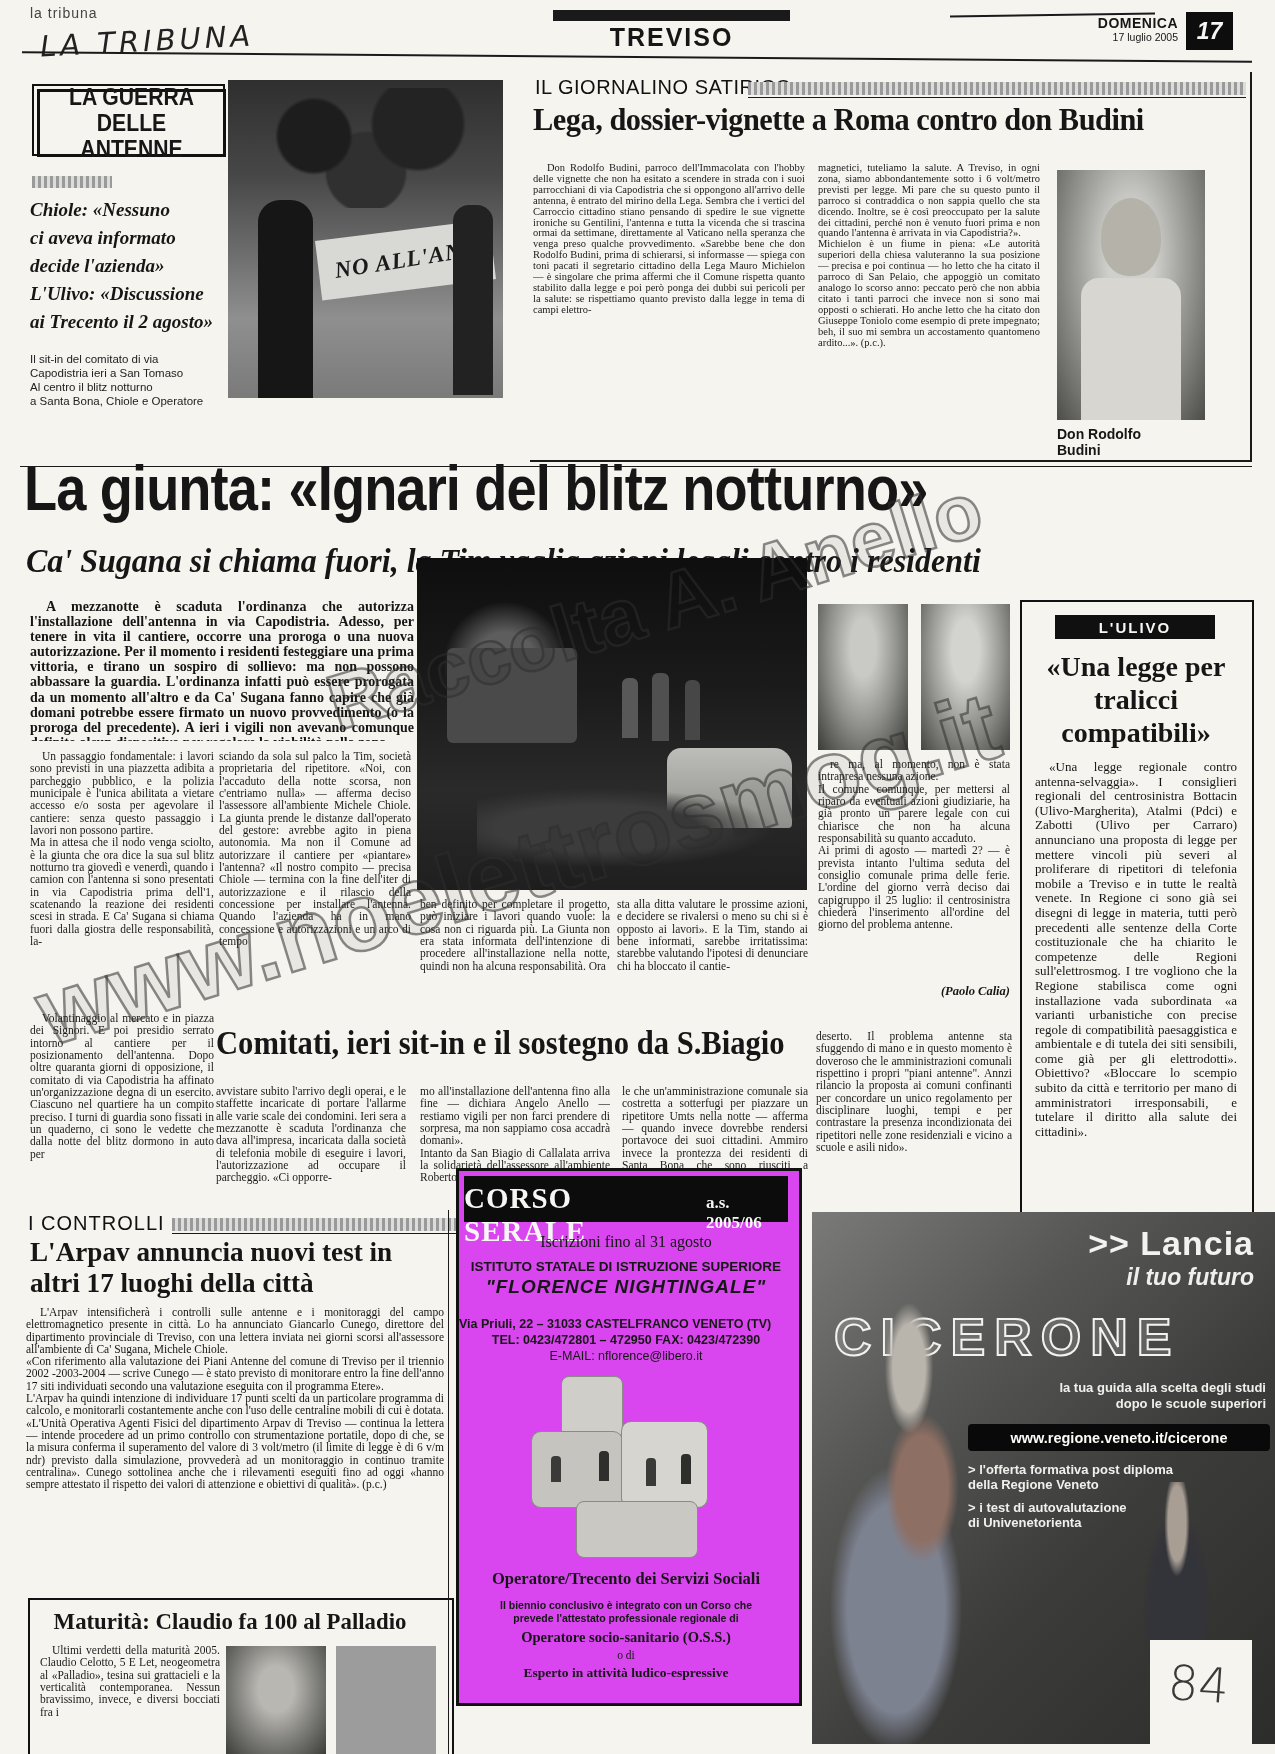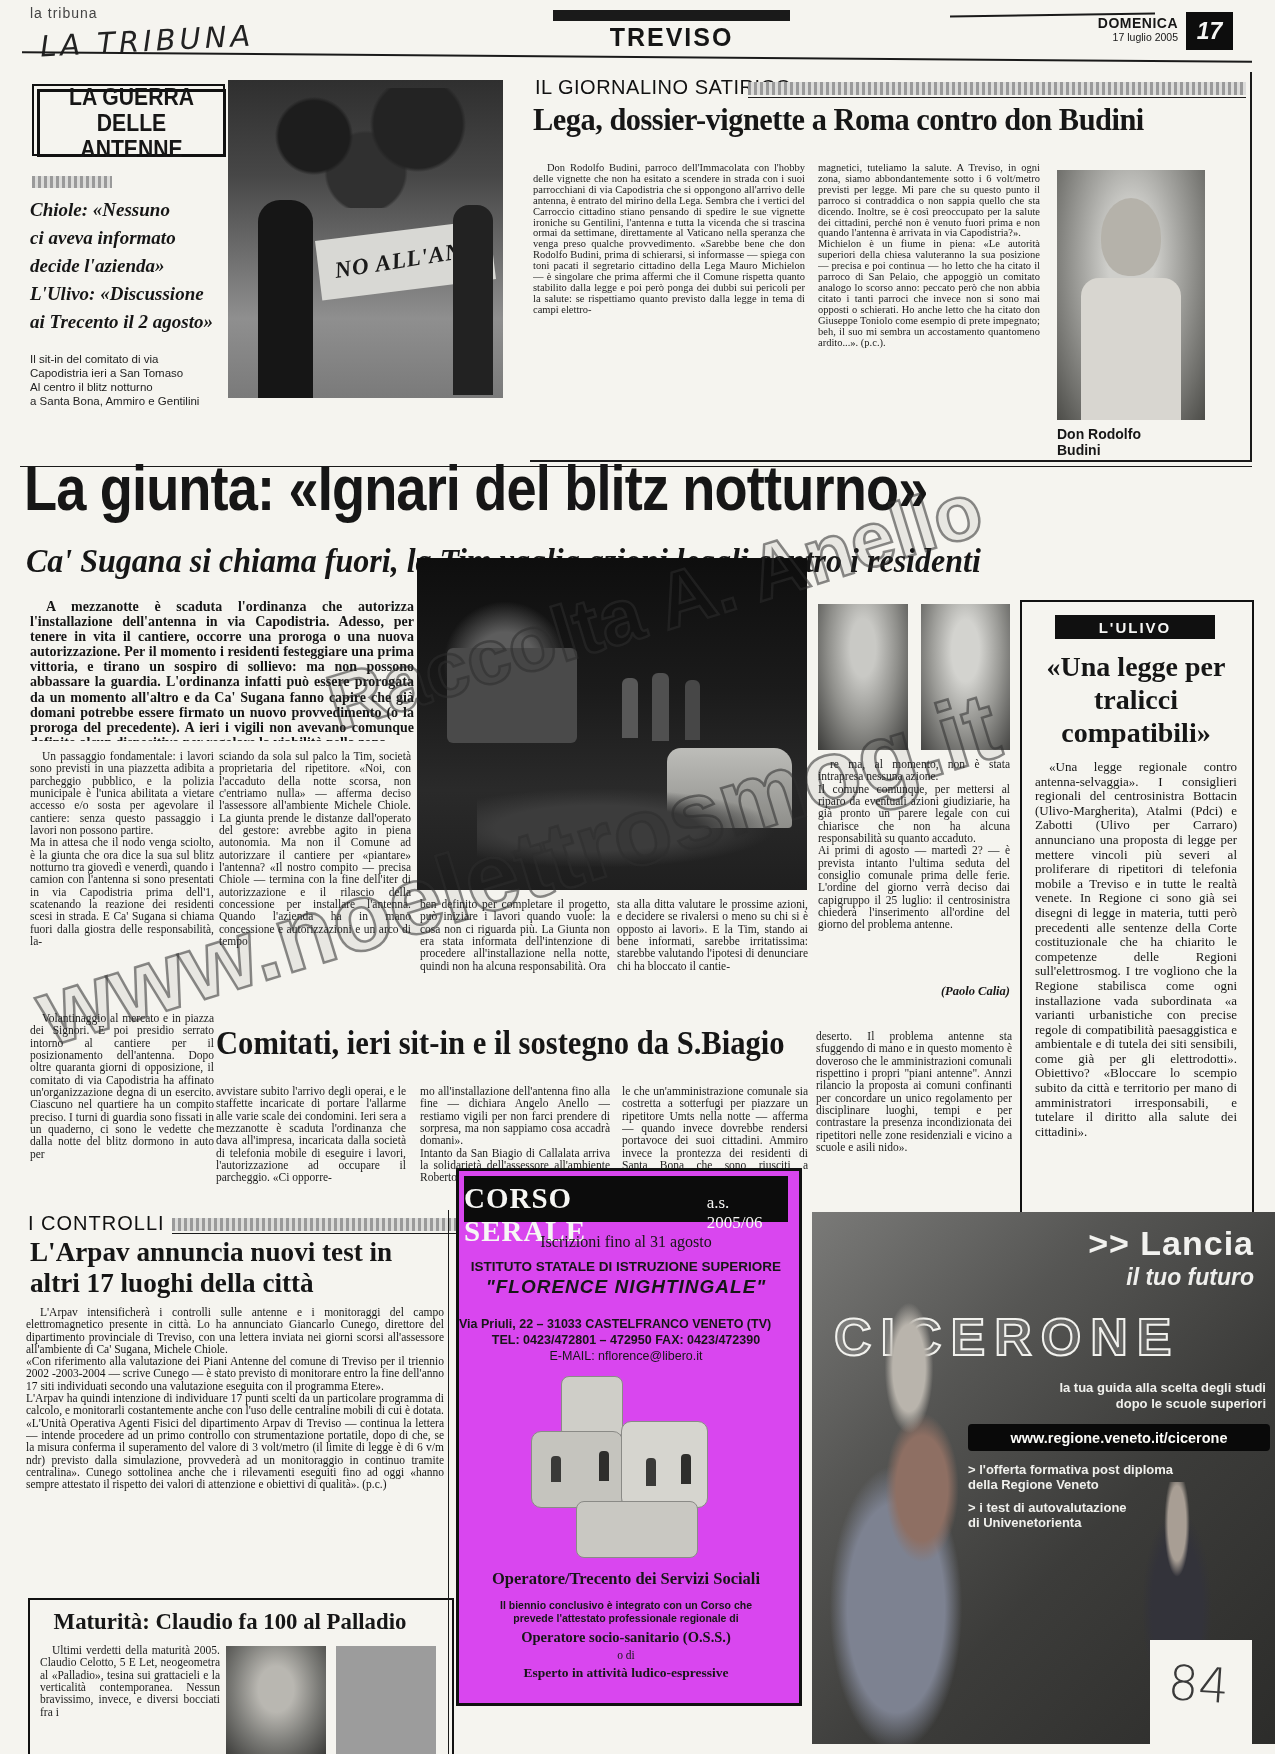--- a/index.html
+++ b/index.html
@@ -50,21 +50,21 @@
   </div>
   <div class="abs stripes" style="left:32px;top:176px;width:80px;height:12px;"></div>
   <div class="abs pre" style="left:30px;top:196px;width:205px;font-size:19px;font-weight:bold;font-style:italic;line-height:28px;">Chiole: «Nessuno
 ci aveva informato
 decide l'azienda»
 L'Ulivo: «Discussione
 ai Trecento il 2 agosto»</div>
   <div class="abs cap pre" style="left:30px;top:352px;width:195px;">Il sit-in del comitato di via
 Capodistria ieri a San Tomaso
 Al centro il blitz notturno
-a Santa Bona, Ammiro e Gentilini</div>
+a Santa Bona, Chiole e Operatore</div>
 
   <div class="abs photo" style="left:228px;top:80px;width:275px;height:318px;
        background:linear-gradient(180deg,#2f2f2f 0%,#474747 30%,#6e6e6e 55%,#8f8f8f 75%,#7a7a7a 100%);">
     <div class="abs" style="left:8px;top:8px;width:260px;height:120px;background:
          radial-gradient(circle at 30% 40%,#1d1d1d 0 18%,transparent 20%),
          radial-gradient(circle at 70% 30%,#232323 0 22%,transparent 24%),
          radial-gradient(circle at 50% 70%,#303030 0 25%,transparent 27%);"></div>
     <div class="abs" style="left:90px;top:150px;width:175px;height:60px;background:#d8d8d4;transform:rotate(-7deg);
          display:flex;align-items:center;justify-content:center;">
       <span style="font-weight:900;font-style:italic;font-size:23px;letter-spacing:1px;color:#1a1a1a;transform:rotate(-2deg);">NO ALL'ANT</span>
@@ -170,21 +170,21 @@
          background:radial-gradient(ellipse at 50% 40%,#b9b7b1 0 25%,#7c7c78 60%,#3d3d3b 100%);"></div>
     <div class="abs photo" style="left:306px;top:46px;width:100px;height:108px;
          background:radial-gradient(ellipse at 50% 42%,#c4c2bc 0 24%,#8787833 60%,#474745 100%);"></div>
   </div>
 
   <div class="abs rule" style="left:448px;top:1210px;width:1px;height:544px;"></div>
 
   <div class="abs" style="left:456px;top:1168px;width:340px;height:532px;border:3px solid #111;background:#d946ef;">
     <div class="abs" style="left:5px;top:5px;width:324px;height:46px;background:#0c0c0c;display:flex;align-items:baseline;justify-content:center;gap:8px;padding-top:6px;box-sizing:border-box;">
       <span class="serif white" style="font-size:29px;font-weight:900;letter-spacing:1px;">CORSO SERALE</span>
-      <span class="serif white" style="font-size:17px;font-weight:normal;margin-top:8px;">a.s. 2005/06</span>
+      <span class="serif white" style="font-size:17px;font-weight:bold;margin-top:8px;">a.s. 2005/06</span>
     </div>
     <div class="abs serif" style="left:0;top:62px;width:334px;text-align:center;font-size:16px;">Iscrizioni fino al 31 agosto</div>
     <div class="abs sans" style="left:0;top:88px;width:334px;text-align:center;font-size:13.5px;font-weight:bold;">ISTITUTO STATALE DI ISTRUZIONE SUPERIORE</div>
     <div class="abs sans" style="left:0;top:105px;width:334px;text-align:center;font-size:19px;font-weight:bold;font-style:italic;letter-spacing:1px;">"FLORENCE NIGHTINGALE"</div>
     <div class="abs sans" style="left:0;top:146px;width:334px;text-align:left;font-size:12.5px;font-weight:bold;">Via Priuli, 22 – 31033 CASTELFRANCO VENETO (TV)</div>
     <div class="abs sans" style="left:0;top:162px;width:334px;text-align:center;font-size:12.5px;font-weight:bold;">TEL: 0423/472801 – 472950  FAX: 0423/472390</div>
     <div class="abs sans" style="left:0;top:178px;width:334px;text-align:center;font-size:12.5px;">E-MAIL: nflorence@libero.it</div>
 
     <div class="abs" style="left:62px;top:205px;width:210px;height:185px;">
       <div class="abs" style="left:40px;top:0;width:60px;height:60px;background:#cfcec8;border:1px solid #8a8a86;border-radius:8px;"></div>

